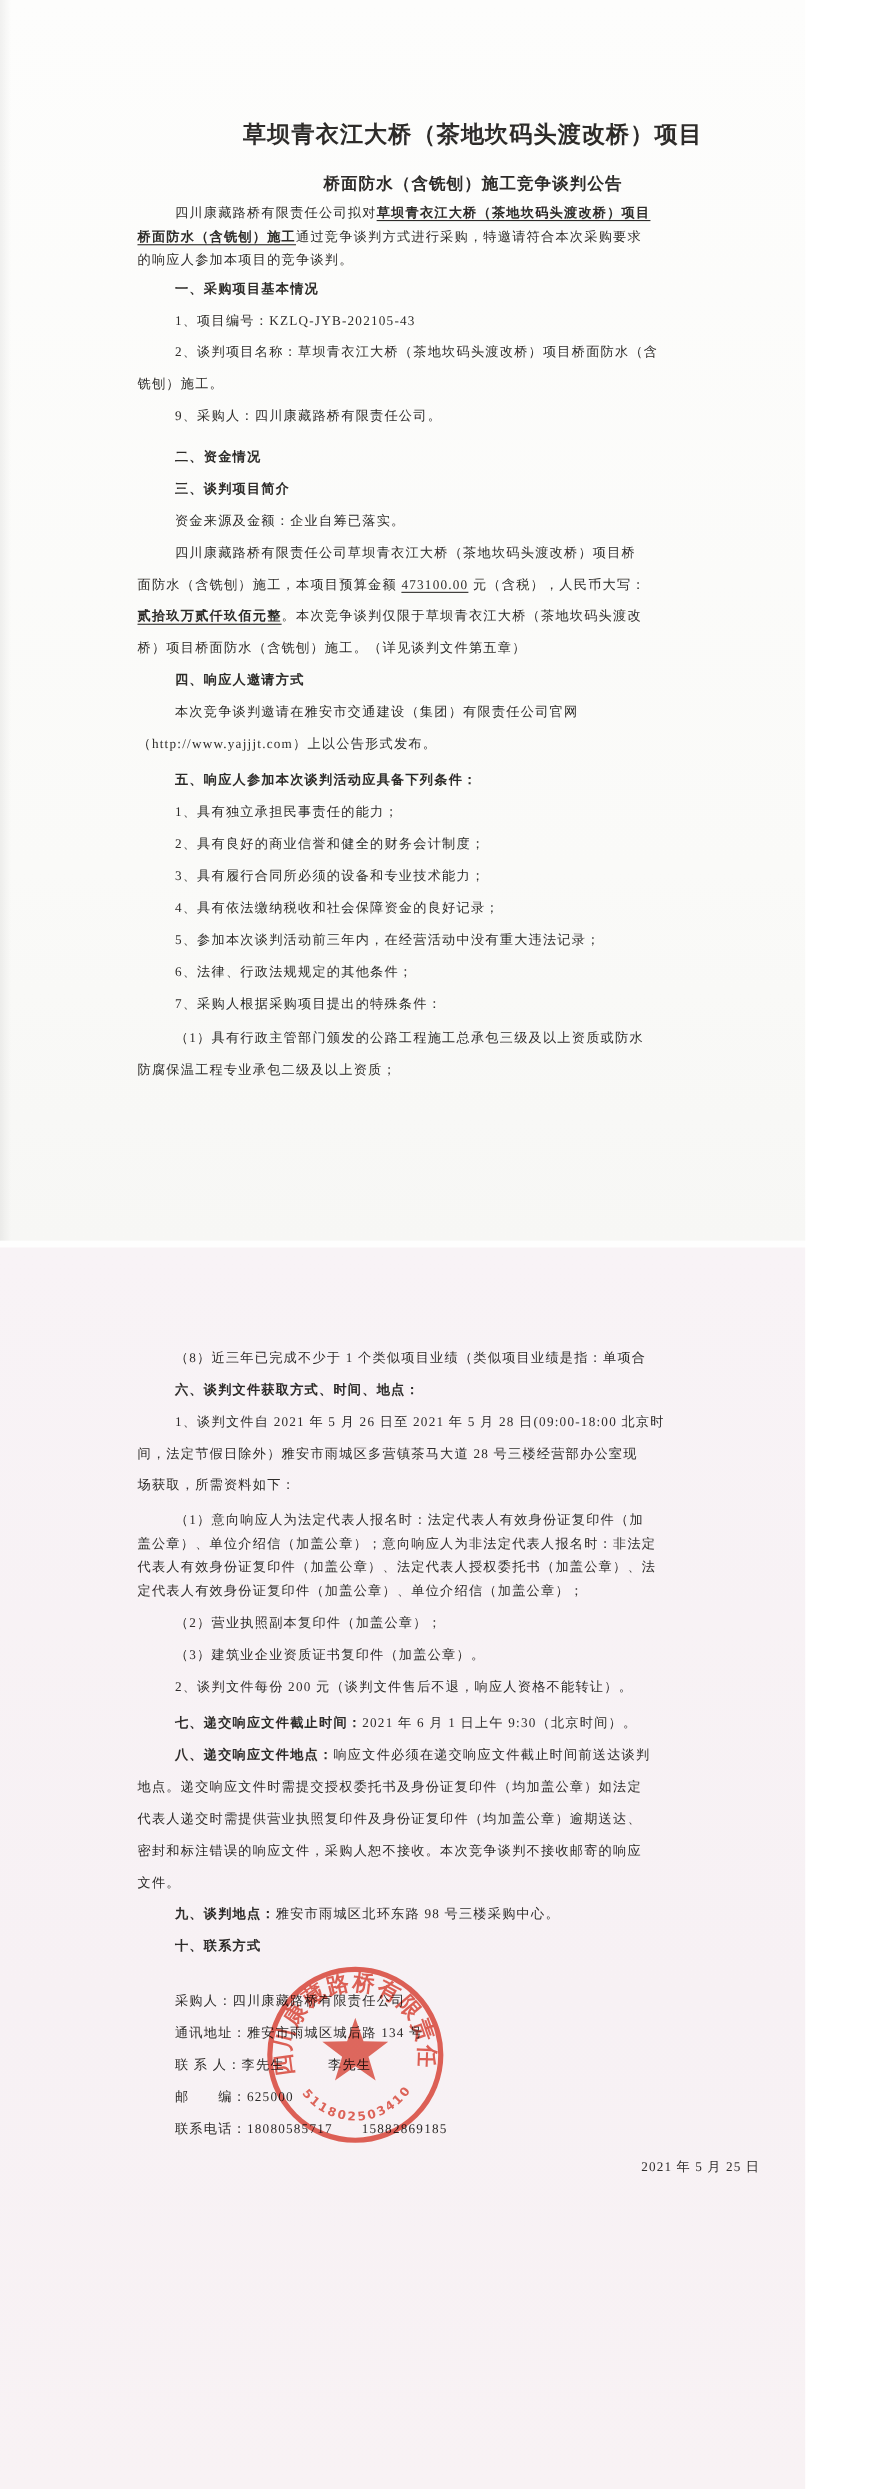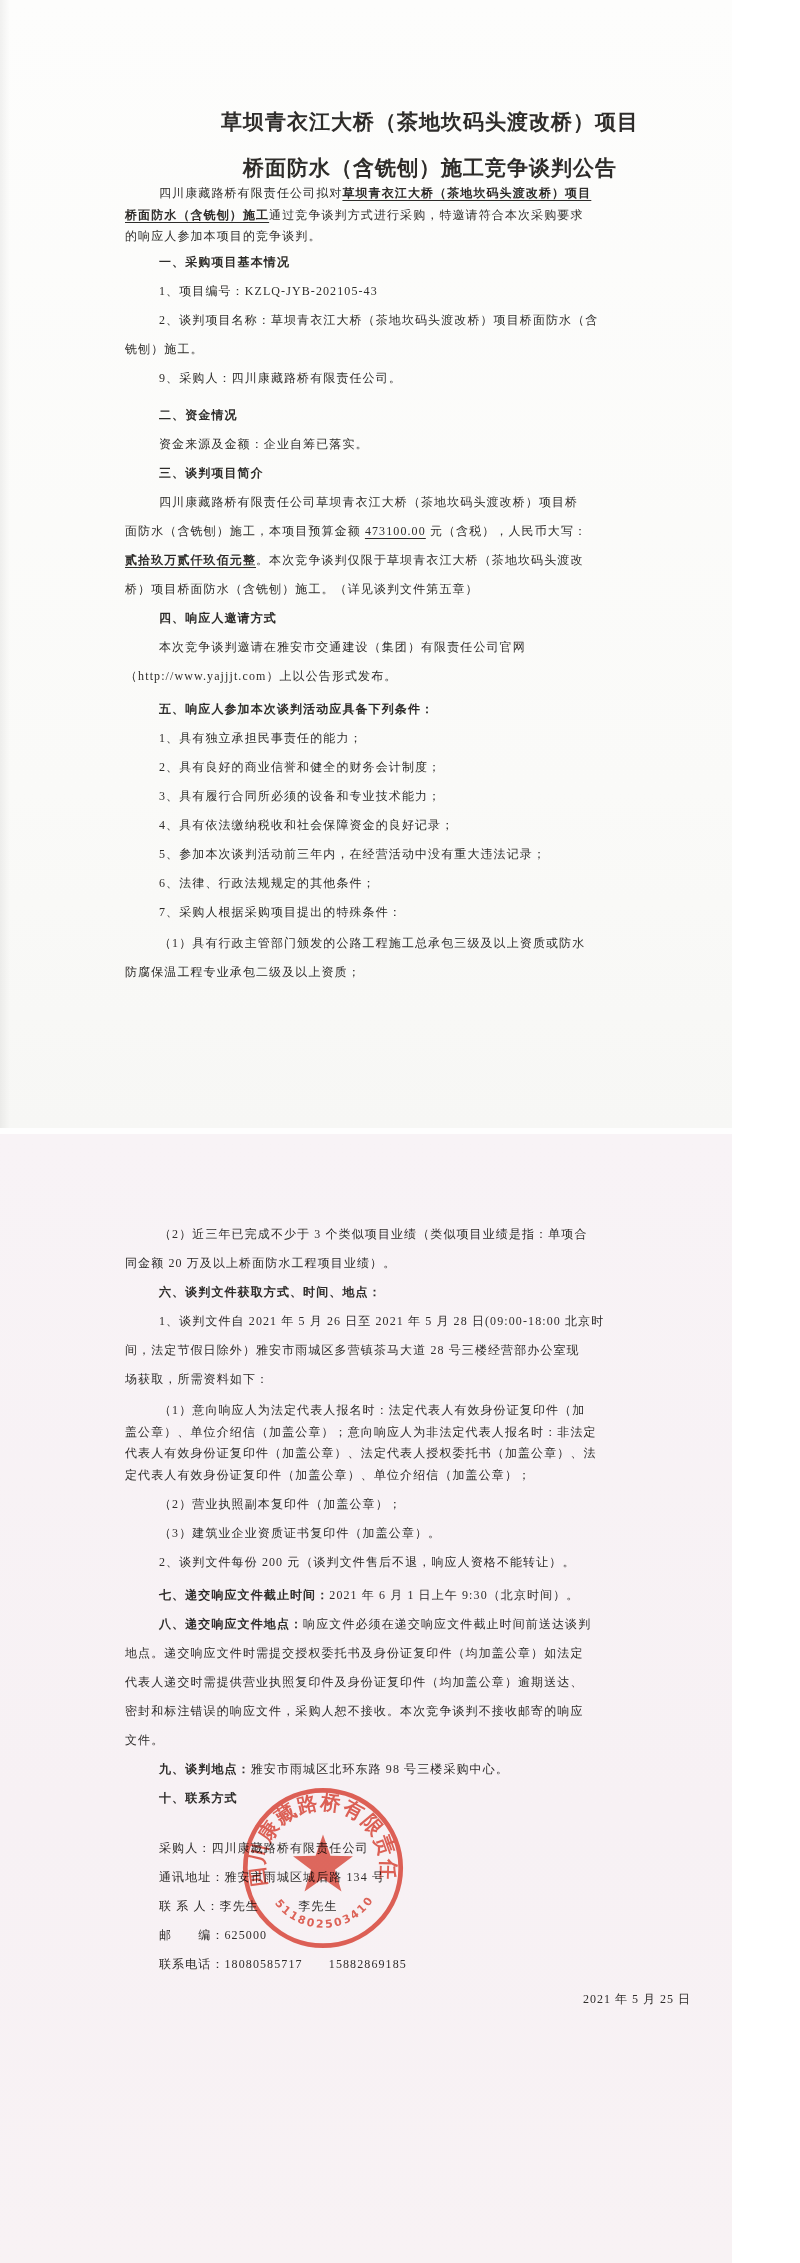--- a/index.html
+++ b/index.html
@@ -9,21 +9,21 @@
     color:#2e2c2a;
   }
   .canvas{position:absolute;top:0;left:0;width:732px;height:2263px;overflow:hidden;}
   .page{position:absolute;left:0;width:800px;}
   .page1{top:0;height:1128px;background:linear-gradient(180deg,#fdfdfc 0%,#fafaf8 70%,#f7f7f5 100%);}
   .page-gap{position:absolute;left:0;top:1128px;width:800px;height:6px;background:#fefefe;}
   .page2{top:1134px;height:1129px;background:linear-gradient(180deg,#f8f3f6 0%,#f7f1f4 60%,#f8f2f4 100%);}
   .textcol{position:absolute;left:125px;width:566px;top:0;}
   .titles{padding-top:105px;padding-left:44px;text-align:center;}
   .t1{font-size:21px;font-weight:700;line-height:34px;letter-spacing:1px;}
-  .t2{font-size:21px;font-weight:700;line-height:34px;letter-spacing:1px;margin-top:12px;}
+  .t2{font-size:15px;font-weight:700;line-height:34px;letter-spacing:1px;margin-top:12px;}
   .bodytext{margin-top:-2px;}
   .p2body{padding-top:86px;}
   .ln{font-size:12px;line-height:29px;letter-spacing:1.1px;white-space:nowrap;}
   .ln.tight{line-height:21.5px;}
   .ln.ind{padding-left:34px;}
   .ln.right{text-align:right;letter-spacing:1px;}
   .s-n{font-weight:400;}
   .s-b{font-weight:700;}
   .s-u{font-weight:400;text-decoration:underline;text-underline-offset:3px;}
   .s-bu{font-weight:700;text-decoration:underline;text-underline-offset:3px;}
@@ -49,22 +49,22 @@
       <div class="bodytext" id="p1-body">
           <div class="ln tight ind"><span class="s-n">四川康藏路桥有限责任公司拟对</span><span class="s-bu">草坝青衣江大桥（茶地坎码头渡改桥）项目</span></div>
           <div class="ln tight"><span class="s-bu">桥面防水（含铣刨）施工</span><span class="s-n">通过竞争谈判方式进行采购，特邀请符合本次采购要求</span></div>
           <div class="ln tight"><span class="s-n">的响应人参加本项目的竞争谈判。</span></div>
           <div class="ln ind"><span class="s-b">一、采购项目基本情况</span></div>
           <div class="ln ind"><span class="s-n">1、项目编号：KZLQ-JYB-202105-43</span></div>
           <div class="ln ind"><span class="s-n">2、谈判项目名称：草坝青衣江大桥（茶地坎码头渡改桥）项目桥面防水（含</span></div>
           <div class="ln"><span class="s-n">铣刨）施工。</span></div>
           <div class="ln ind"><span class="s-n">9、采购人：四川康藏路桥有限责任公司。</span></div>
           <div class="ln ind" style="margin-top: 8px;"><span class="s-b">二、资金情况</span></div>
+          <div class="ln ind"><span class="s-b">三、谈判项目简介</span></div>
           <div class="ln ind"><span class="s-n">资金来源及金额：企业自筹已落实。</span></div>
-          <div class="ln ind"><span class="s-b">三、谈判项目简介</span></div>
           <div class="ln ind"><span class="s-n">四川康藏路桥有限责任公司草坝青衣江大桥（茶地坎码头渡改桥）项目桥</span></div>
           <div class="ln"><span class="s-n">面防水（含铣刨）施工，本项目预算金额 </span><span class="s-u">473100.00</span><span class="s-n"> 元（含税），人民币大写：</span></div>
           <div class="ln"><span class="s-bu">贰拾玖万贰仟玖佰元整</span><span class="s-n">。本次竞争谈判仅限于草坝青衣江大桥（茶地坎码头渡改</span></div>
           <div class="ln"><span class="s-n">桥）项目桥面防水（含铣刨）施工。（详见谈判文件第五章）</span></div>
           <div class="ln ind"><span class="s-b">四、响应人邀请方式</span></div>
           <div class="ln ind"><span class="s-n">本次竞争谈判邀请在雅安市交通建设（集团）有限责任公司官网</span></div>
           <div class="ln"><span class="s-n">（http://www.yajjjt.com）上以公告形式发布。</span></div>
           <div class="ln ind" style="margin-top: 4px;"><span class="s-b">五、响应人参加本次谈判活动应具备下列条件：</span></div>
           <div class="ln ind"><span class="s-n">1、具有独立承担民事责任的能力；</span></div>
           <div class="ln ind"><span class="s-n">2、具有良好的商业信誉和健全的财务会计制度；</span></div>
@@ -76,22 +76,21 @@
           <div class="ln ind" style="margin-top: 2px;"><span class="s-n">（1）具有行政主管部门颁发的公路工程施工总承包三级及以上资质或防水</span></div>
           <div class="ln"><span class="s-n">防腐保温工程专业承包二级及以上资质；</span></div>
         </div>
     </div>
   </section>
 
   <div class="page-gap"></div>
 
   <section class="page page2">
     <div class="textcol p2body" id="p2-body">
-        <div class="ln ind"><span class="s-n">（2）近三年已完成不少于 3 个类似项目业绩（类似项目业绩是指：单项合</span></div>
-        <div class="ln"><span class="s-n">同金额 20 万及以上桥面防水工程项目业绩）。</span></div>
+        <div class="ln ind"><span class="s-n">（8）近三年已完成不少于 1 个类似项目业绩（类似项目业绩是指：单项合</span></div>
         <div class="ln ind"><span class="s-b">六、谈判文件获取方式、时间、地点：</span></div>
         <div class="ln ind"><span class="s-n">1、谈判文件自 2021 年 5 月 26 日至 2021 年 5 月 28 日(09:00-18:00 北京时</span></div>
         <div class="ln"><span class="s-n">间，法定节假日除外）雅安市雨城区多营镇茶马大道 28 号三楼经营部办公室现</span></div>
         <div class="ln"><span class="s-n">场获取，所需资料如下：</span></div>
         <div class="ln tight ind" style="margin-top: 6px;"><span class="s-n">（1）意向响应人为法定代表人报名时：法定代表人有效身份证复印件（加</span></div>
         <div class="ln tight"><span class="s-n">盖公章）、单位介绍信（加盖公章）；意向响应人为非法定代表人报名时：非法定</span></div>
         <div class="ln tight"><span class="s-n">代表人有效身份证复印件（加盖公章）、法定代表人授权委托书（加盖公章）、法</span></div>
         <div class="ln tight"><span class="s-n">定代表人有效身份证复印件（加盖公章）、单位介绍信（加盖公章）；</span></div>
         <div class="ln ind" style="margin-top: 4px;"><span class="s-n">（2）营业执照副本复印件（加盖公章）；</span></div>
         <div class="ln ind"><span class="s-n">（3）建筑业企业资质证书复印件（加盖公章）。</span></div>

